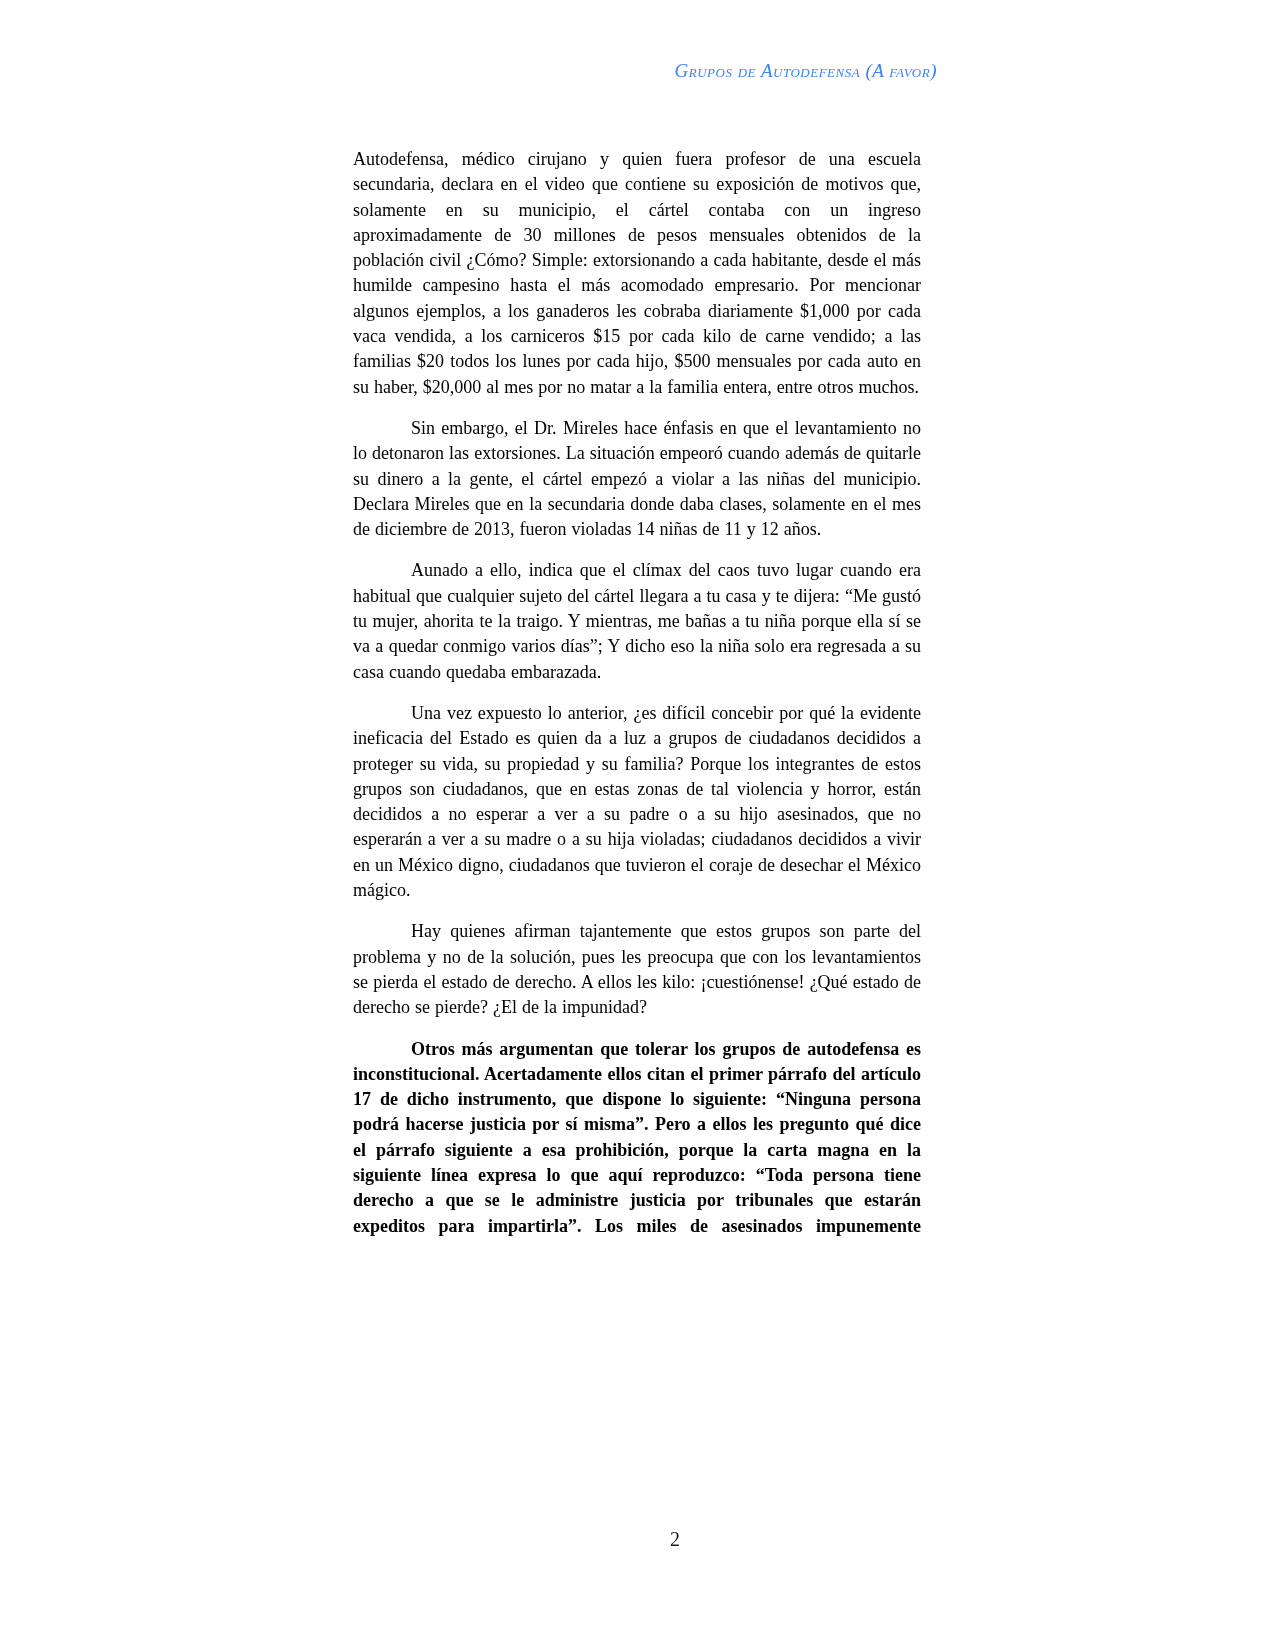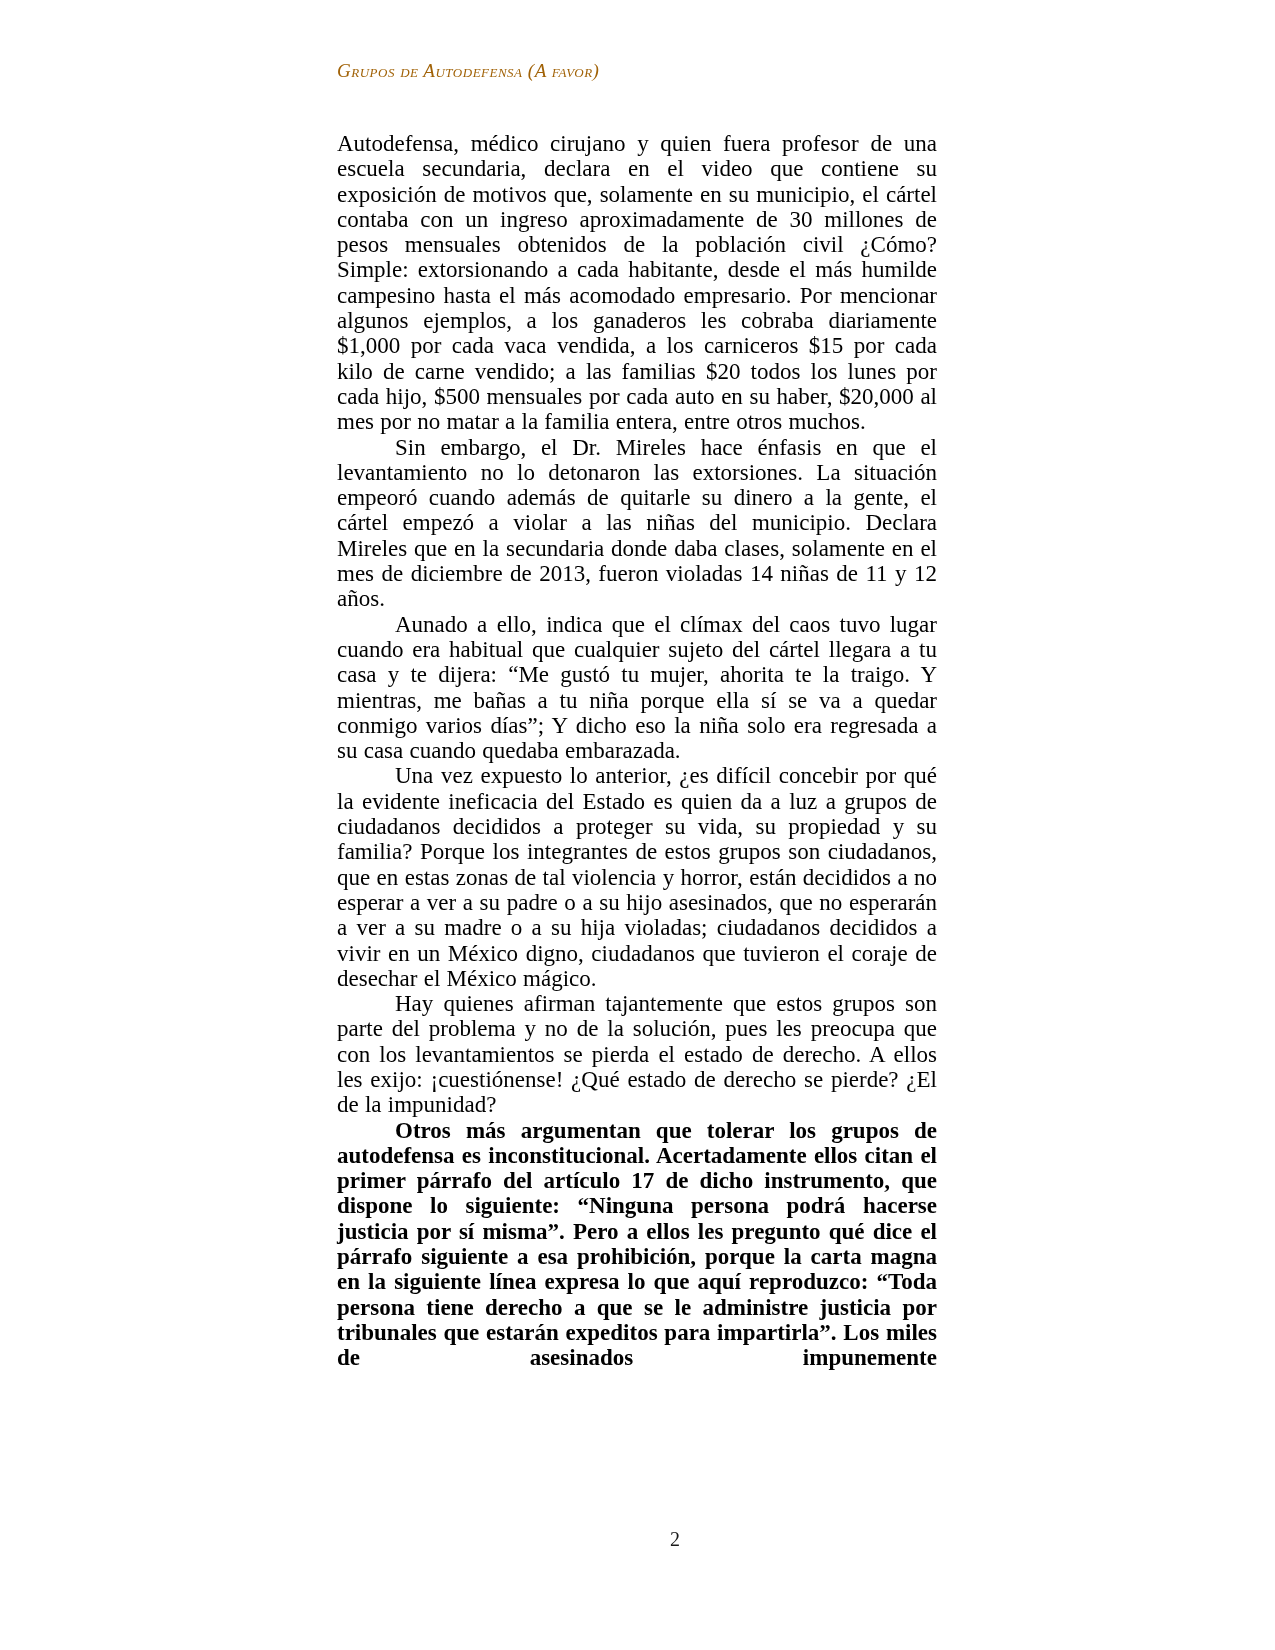--- a/index.html
+++ b/index.html
@@ -14,38 +14,38 @@
     background: #ffffff;
     overflow: hidden;
     font-family: "Liberation Serif", "DejaVu Serif", serif;
     color: #000000;
   }
   .running-header {
     position: absolute;
     top: 60px;
     left: 337px;
     width: 600px;
-    text-align: left;
+    text-align: right;
     font-style: italic;
     font-variant: small-caps;
     font-size: 19px;
     letter-spacing: 0.5px;
-    color: #a16207;
+    color: #3b82f6;
     white-space: nowrap;
   }
   .body-column {
     position: absolute;
     top: 131px;
     left: 337px;
     width: 600px;
   }
   .body-column p {
-    margin: 0;
+    margin: 16px;
     padding: 0;
-    font-size: 23px;
+    font-size: 18px;
     line-height: 25.3px;
     text-align: justify;
     text-justify: inter-word;
     word-spacing: 0.5px;
   }
   .body-column p.indent {
     text-indent: 58px;
   }
   .body-column p.justify-last {
     text-align-last: justify;
@@ -65,19 +65,19 @@
 
 <div class="page">
 
   <div class="running-header">Grupos de Autodefensa (A favor)</div>
 
   <div class="body-column">
     <p>Autodefensa, médico cirujano y quien fuera profesor de una escuela secundaria, declara en el video que contiene su exposición de motivos que, solamente en su municipio, el cártel contaba con un ingreso aproximadamente de 30 millones de pesos mensuales obtenidos de la población civil ¿Cómo? Simple: extorsionando a cada habitante, desde el más humilde campesino hasta el más acomodado empresario. Por mencionar algunos ejemplos, a los ganaderos les cobraba diariamente $1,000 por cada vaca vendida, a los carniceros $15 por cada kilo de carne vendido; a las familias $20 todos los lunes por cada hijo, $500 mensuales por cada auto en su haber, $20,000 al mes por no matar a la familia entera, entre otros muchos.</p>
     <p class="indent">Sin embargo, el Dr. Mireles hace énfasis en que el levantamiento no lo detonaron las extorsiones. La situación empeoró cuando además de quitarle su dinero a la gente, el cártel empezó a violar a las niñas del municipio. Declara Mireles que en la secundaria donde daba clases, solamente en el mes de diciembre de 2013, fueron violadas 14 niñas de 11 y 12 años.</p>
     <p class="indent">Aunado a ello, indica que el clímax del caos tuvo lugar cuando era habitual que cualquier sujeto del cártel llegara a tu casa y te dijera: “Me gustó tu mujer, ahorita te la traigo. Y mientras, me bañas a tu niña porque ella sí se va a quedar conmigo varios días”; Y dicho eso la niña solo era regresada a su casa cuando quedaba embarazada.</p>
     <p class="indent">Una vez expuesto lo anterior, ¿es difícil concebir por qué la evidente ineficacia del Estado es quien da a luz a grupos de ciudadanos decididos a proteger su vida, su propiedad y su familia? Porque los integrantes de estos grupos son ciudadanos, que en estas zonas de tal violencia y horror, están decididos a no esperar a ver a su padre o a su hijo asesinados, que no esperarán a ver a su madre o a su hija violadas; ciudadanos decididos a vivir en un México digno, ciudadanos que tuvieron el coraje de desechar el México mágico.</p>
-    <p class="indent">Hay quienes afirman tajantemente que estos grupos son parte del problema y no de la solución, pues les preocupa que con los levantamientos se pierda el estado de derecho. A ellos les exijo: ¡cuestiónense! ¿Qué estado de derecho se pierde? ¿El de la impunidad?</p>
+    <p class="indent">Hay quienes afirman tajantemente que estos grupos son parte del problema y no de la solución, pues les preocupa que con los levantamientos se pierda el estado de derecho. A ellos les kilo: ¡cuestiónense! ¿Qué estado de derecho se pierde? ¿El de la impunidad?</p>
     <p class="indent justify-last">Otros más argumentan que tolerar los grupos de autodefensa es inconstitucional. Acertadamente ellos citan el primer párrafo del artículo 17 de dicho instrumento, que dispone lo siguiente: “Ninguna persona podrá hacerse justicia por sí misma”. Pero a ellos les pregunto qué dice el párrafo siguiente a esa prohibición, porque la carta magna en la siguiente línea expresa lo que aquí reproduzco: “Toda persona tiene derecho a que se le administre justicia por tribunales que estarán expeditos para impartirla”. Los miles de asesinados impunemente</p>
   </div>
 
   <div class="page-number">2</div>
 
 </div>
 
 </body></html>

